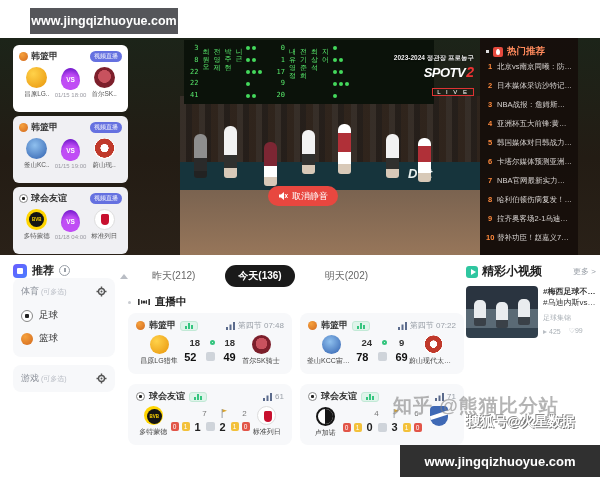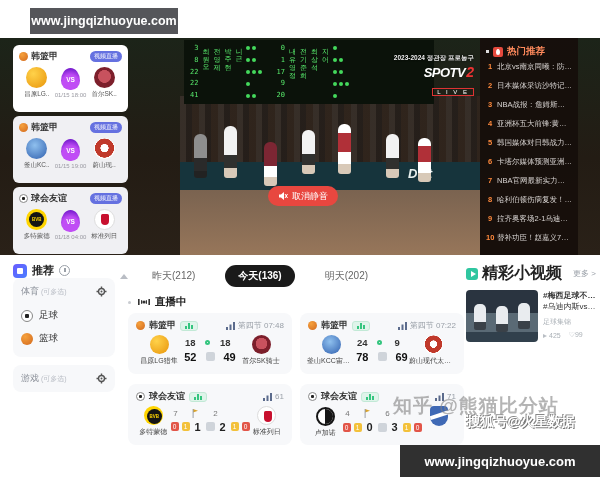--- a/index.html
+++ b/index.html
@@ -135,38 +135,38 @@
   .mc-league { font-size:9px; font-weight:bold; color:#333; }
   .mint { width:18px; height:10px; background:#dff4ea; border:1px solid #c2e9d6; border-radius:3px;
     display:flex; align-items:flex-end; justify-content:center; gap:1px; padding-bottom:1px; }
   .mint i { width:2px; background:#35c57f; }
   .mint i:nth-child(1){height:3px} .mint i:nth-child(2){height:6px} .mint i:nth-child(3){height:4px}
   .mc-status { margin-left:auto; display:flex; align-items:center; gap:3px; font-size:8px; color:#9aa0a8; }
   .mc-body { display:flex; align-items:center; justify-content:space-between; margin-top:3px; }
   .mc-team { width:46px; display:flex; flex-direction:column; align-items:center; }
   .logo20 { width:19px; height:19px; border-radius:50%; }
   .mc-team .nm { font-size:7px; color:#444; margin-top:2px; max-width:48px; white-space:nowrap; overflow:hidden; text-overflow:ellipsis; height:8px; }
-  .mc-mid { display:flex; flex-direction:column; align-items:flex-start; gap:3px; }
+  .mc-mid { display:flex; flex-direction:column; align-items:flex-end; gap:3px; }
   .midrow { display:flex; align-items:center; gap:9px; }
   .qn { font-size:9.5px; font-weight:bold; color:#333; min-width:12px; text-align:center; }
   .tn { font-size:11px; font-weight:bold; color:#111; min-width:12px; text-align:center; }
   .gdot { width:5px; height:5px; border-radius:50%; background:#fff; border:2px solid #35c57f; }
   .micon { width:9px; height:9px; border-radius:2px; background:#cfd4da; }
   .cn { font-size:8px; color:#777; min-width:10px; text-align:center; }
   .chips { display:flex; align-items:center; gap:3px; }
   .chip { min-width:8px; height:9px; border-radius:2px; color:#fff; font-size:6.5px; display:flex; align-items:center; justify-content:center; padding:0 1px; }
   .chip.red { background:#e25548; } .chip.yel { background:#f3c13a; }
   .score { font-size:11px; font-weight:bold; color:#222; min-width:10px; text-align:center; }
 
   .vpanel { position:absolute; left:466px; top:8px; width:130px; }
   .vp-head { display:flex; align-items:center; gap:4px; margin-bottom:6px; }
   .play-ic { width:12px; height:12px; border-radius:3px; background:#2fc6a0; position:relative; flex:none; }
   .play-ic::after { content:""; position:absolute; left:4.5px; top:3px; width:0; height:0;
     border-top:3px solid transparent; border-bottom:3px solid transparent; border-left:5px solid #fff; }
-  .vp-title { font-size:16px; font-weight:bold; color:#222; flex:1; }
+  .vp-title { font-size:12px; font-weight:bold; color:#222; flex:1; }
   .vp-more { font-size:8px; color:#9aa0a8; }
   .vp-body { display:flex; gap:5px; }
   .thumb { width:72px; height:52px; border-radius:4px; flex:none; position:relative; overflow:hidden;
     background:linear-gradient(180deg,#2a3440 0 45%,#5a6a75 45% 80%,#31404c 80%); }
   .thumb .pl { position:absolute; width:12px; height:26px; border-radius:5px 5px 2px 2px;
     background:linear-gradient(180deg,#e9ecef 0 70%,#3a4148 70%); top:14px; }
   .vp-text { flex:1; min-width:0; }
   .vp-line { font-size:8px; color:#333; white-space:nowrap; overflow:hidden; text-overflow:ellipsis; line-height:11px; }
   .vp-meta { font-size:7px; color:#aab0b6; margin-top:5px; }
   .vp-counts { display:flex; align-items:center; gap:8px; margin-top:4px; font-size:7px; color:#aab0b6; }

